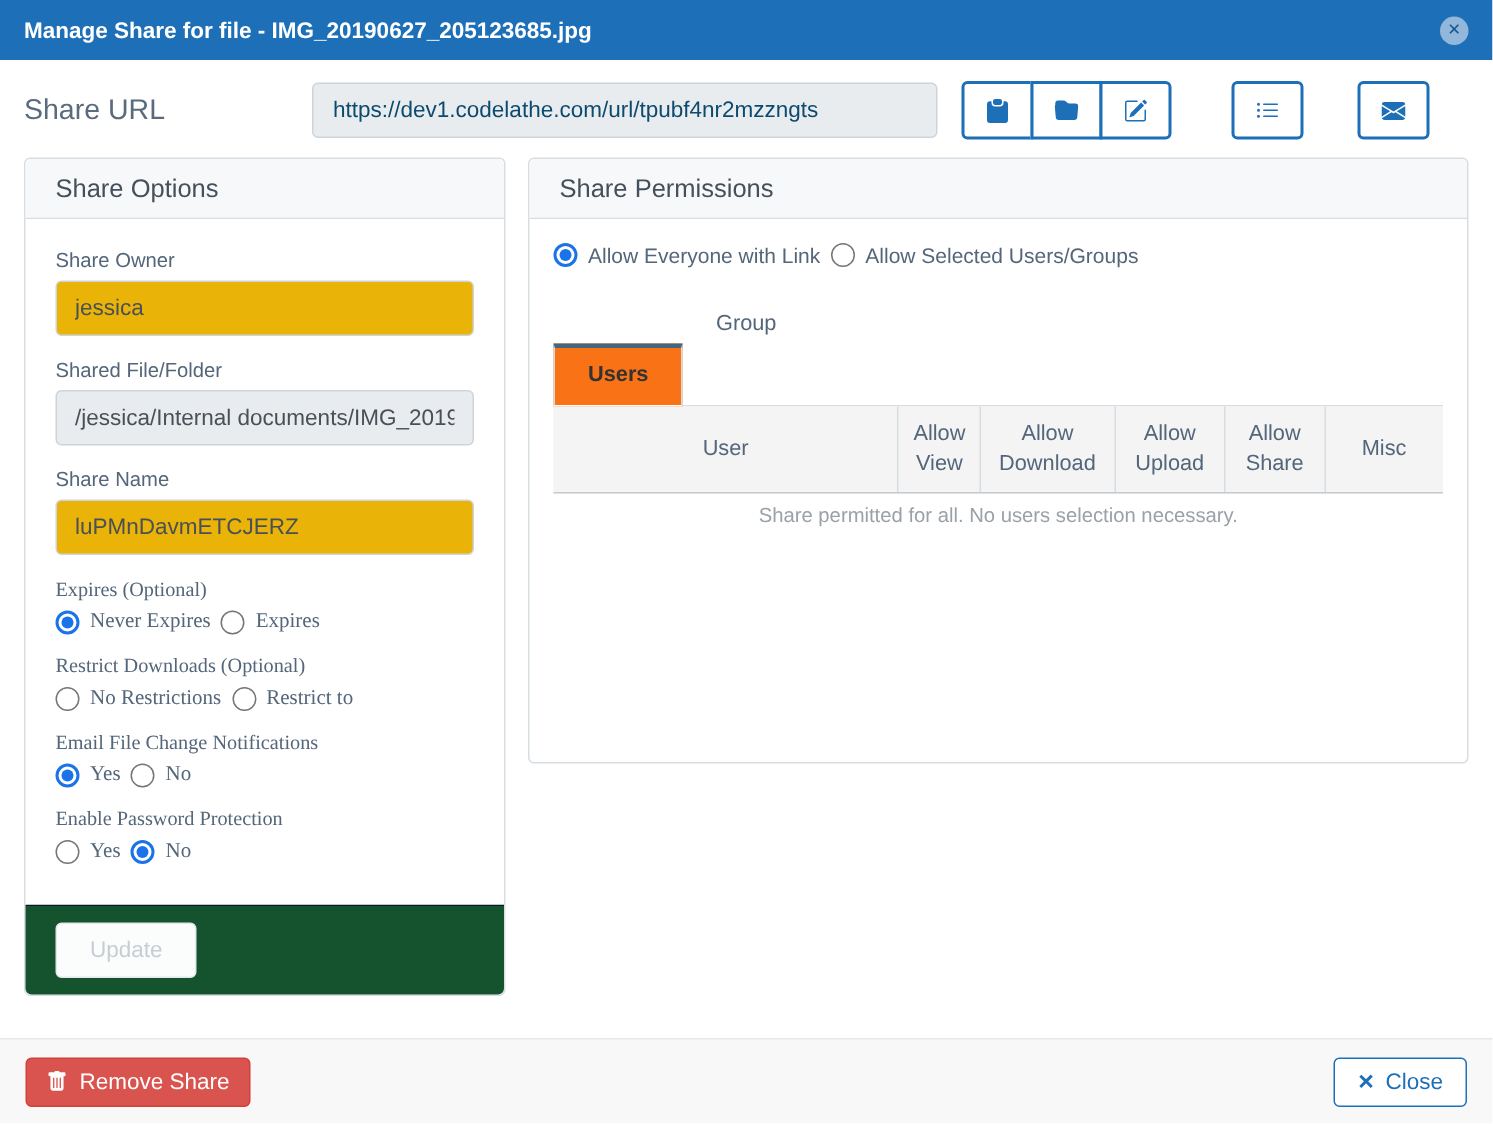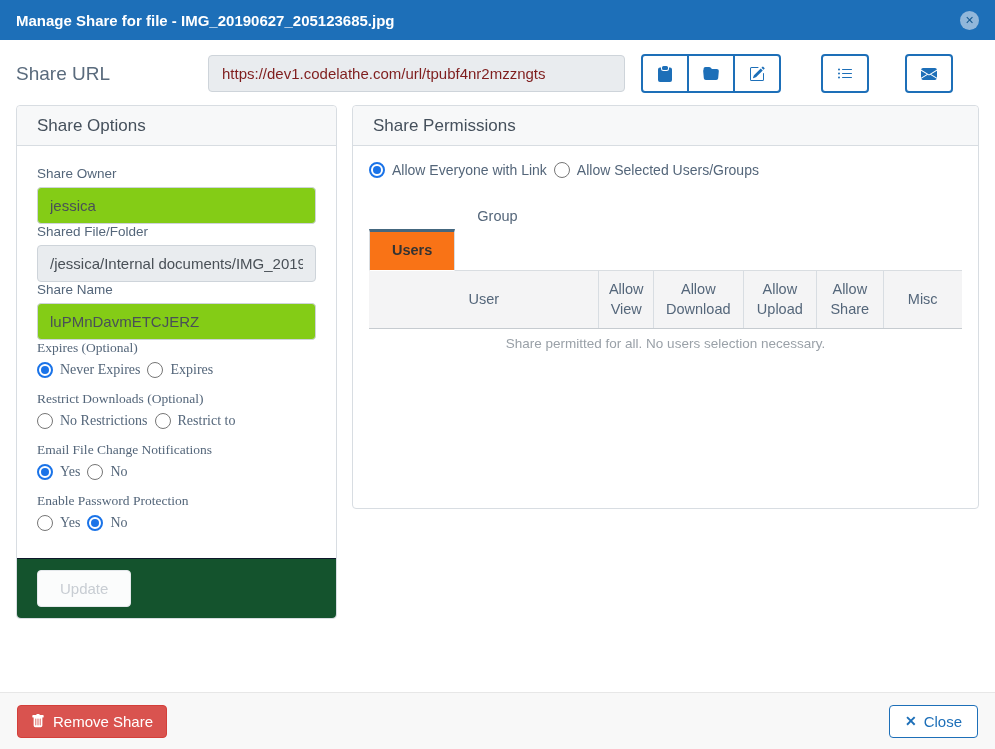--- a/index.html
+++ b/index.html
@@ -22,21 +22,21 @@
     background: #92b7da; color: #14588f; font-size: 11px; font-weight: bold;
     display: flex; align-items: center; justify-content: center;
     cursor: pointer; line-height: 1;
   }
   
   .url-row { display: flex; align-items: center; padding: 14px 16px 12px 16px; }
   .url-label { font-size: 19px; color: #5a6b7d; width: 192px; flex: none; }
   .url-input {
     width: 417px; height: 37px; flex: none;
     background: #e9ecef; border: 1px solid #ced4da; border-radius: 4px;
-    padding: 16px 13px; font-size: 15px; color: #7f1d1d;
+    padding: 16px 13px; font-size: 15px; color: #0c4a6e;
     font-family: "Liberation Sans", sans-serif;
   }
   .icon-btn {
     width: 48px; height: 39px; background: #fff; border: 2px solid #1d6fb8;
     border-radius: 4px; display: inline-flex; align-items: center; justify-content: center;
     cursor: pointer; padding: 0;
   }
   .icon-btn svg { width: 16px; height: 16px; fill: #1d6fb8; }
   .btn-group { display: inline-flex; margin-left: 16px; }
   .btn-group .icon-btn { border-radius: 0; margin-left: -2px; }
@@ -54,24 +54,24 @@
   }
   .card-footer {
     background: #14532d; border-top: 1px solid #0f172a;
     padding: 11px 20px; border-radius: 0 0 4px 4px;
   }
   .options-card { width: 321px; flex: none; }
   .options-body { padding: 20px 20px 14px 20px; }
   .perms-card { flex: 1; }
   .perms-body { padding: 16px; min-height: 362px; }
   
-  .field { }
+  .field { margin-bottom: 15px; }
   .field-label { display: block; font-size: 13.5px; color: #54667a; margin-bottom: 6px; }
   .text-input {
-    width: 100%; height: 37px; background: #84cc16; border: 1px solid #ced4da;
+    width: 100%; height: 37px; background: #eab308; border: 1px solid #ced4da;
     border-radius: 4px; padding: 0 12px; font-size: 15px; color: #495057;
     font-family: "Liberation Sans", sans-serif;
   }
   .text-input.readonly { background: #e9ecef; }
   
   .radio-group { margin-bottom: 13px; font-family: Liberation Serif, serif; }
   .radio-row { display: flex; gap: 7px; margin-top: 5px; }
   .radio-row.stack { flex-direction: row; align-items: flex-start; gap: 7px; margin-top: 0; }
   .radio-opt { display: inline-flex; align-items: center; gap: 7px; font-size: 14px; color: #54667a; cursor: pointer; }
   .radio {

